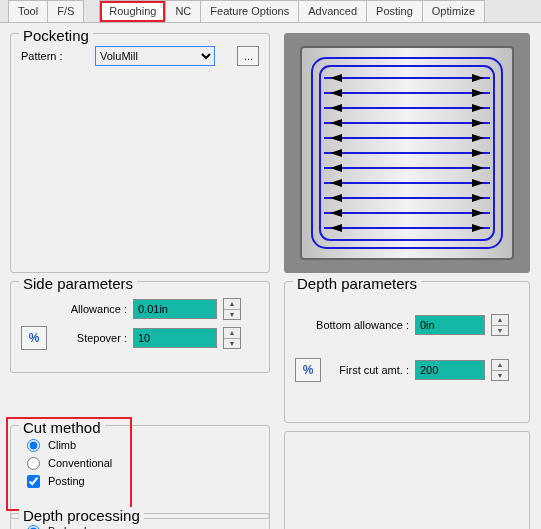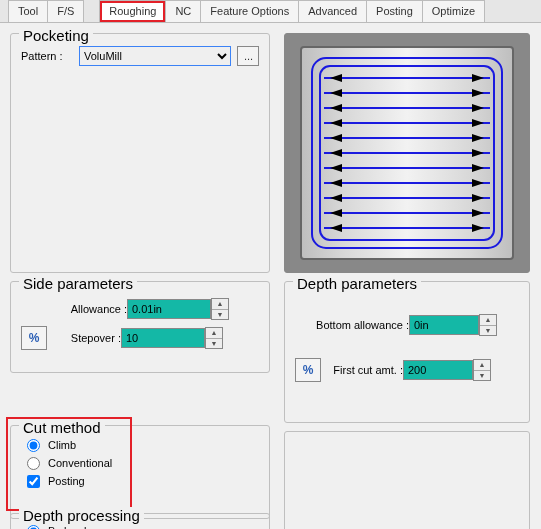--- a/index.html
+++ b/index.html
@@ -76,20 +76,21 @@
   .box-cutmethod   { left: 10px;  top: 402px; width: 258px; height: 80px; padding-bottom:12px;}
   .box-depthproc   { left: 10px;  top: 490px; width: 258px; height: 60px; }
   .box-preview     { left: 284px; top: 10px;  width: 244px; height: 238px; border:1px solid #888; background:#888; display:flex; align-items:center; justify-content:center;}
   .box-depthparams { left: 284px; top: 258px; width: 244px; height: 140px; }
   .box-spacer      { left: 284px; top: 408px; width: 244px; height: 100px; }
 
   
   .row {
     display: flex;
     align-items: center;
+    gap: 6px;
     margin-top: 6px;
   }
   .row .lbl {
     text-align: right;
     color: #000;
   }
   .row input[type="text"] {
     height: 18px;
     padding: 0 4px;
     border: 1px solid #888;
@@ -114,21 +115,21 @@
     color: #555;
     cursor: pointer;
     padding: 0;
   }
   .spinner button:first-child { border-bottom: 1px solid #aaa; }
 
   
   .pattern-row {
     display: flex;
     align-items: center;
-    gap: 6px;
+    gap: 22px;
     margin: 12px 10px 0 10px;
   }
   .pattern-row select {
     flex: 1;
     height: 20px;
     font-family: inherit;
     font-size: 11px;
     border: 1px solid #3b82f6;
   }
   .square-btn {

